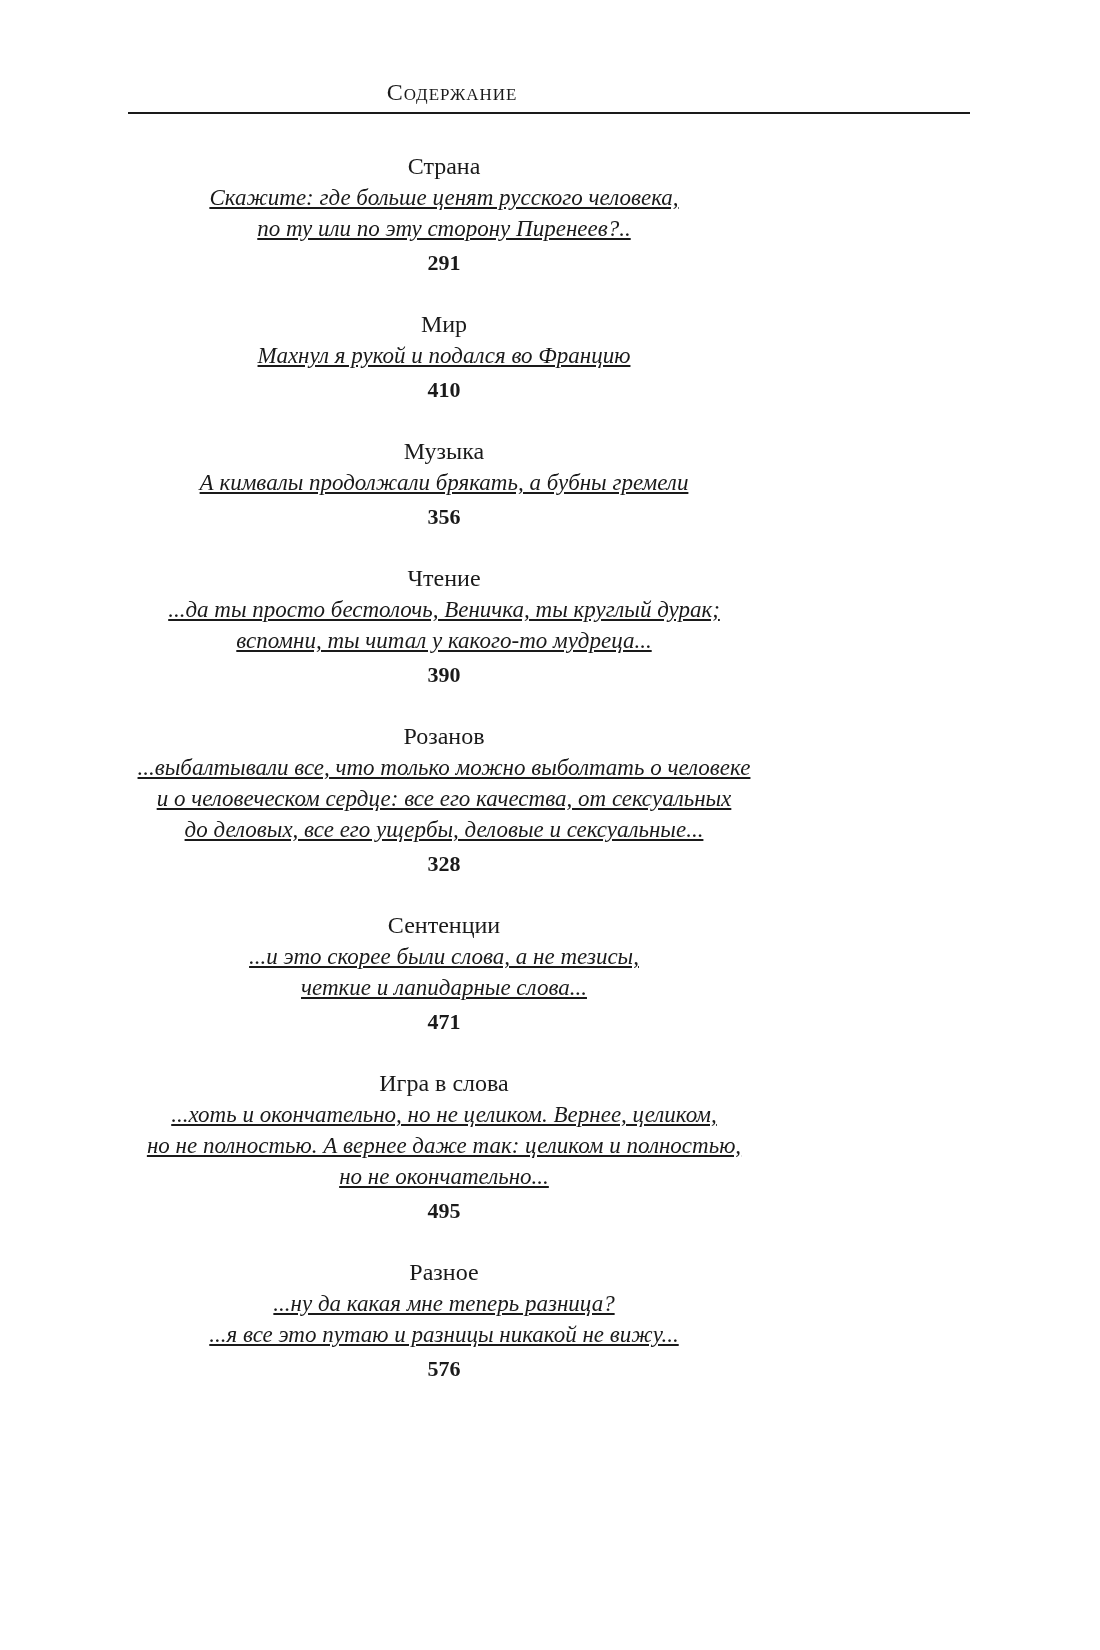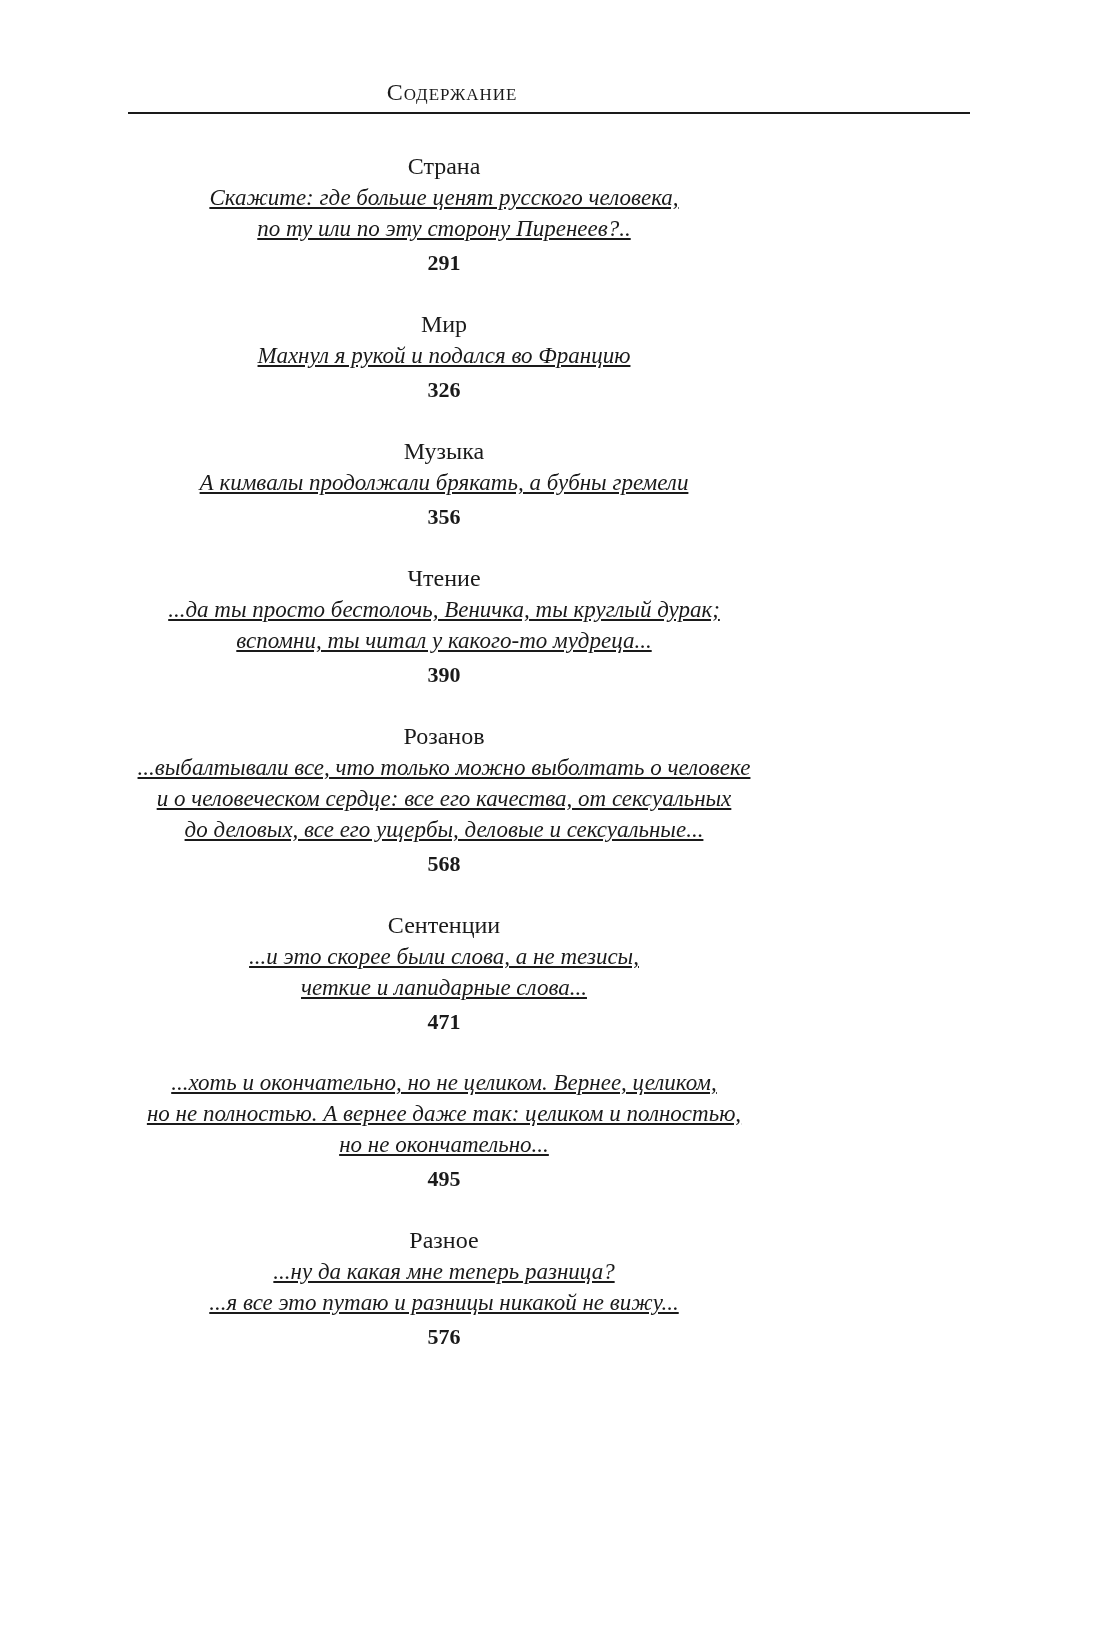--- a/index.html
+++ b/index.html
@@ -74,47 +74,48 @@
 <div class="toc">
   <div class="entry">
     <span class="entry-title">Страна</span>
     <span class="entry-epigraph">Скажите: где больше ценят русского человека,
 по ту или по эту сторону Пиренеев?..</span>
     <span class="entry-page">291</span>
   </div>
   <div class="entry">
     <span class="entry-title">Мир</span>
     <span class="entry-epigraph">Махнул я рукой и подался во Францию</span>
-    <span class="entry-page">326</span>
+    <span class="entry-page">410</span>
   </div>
   <div class="entry">
     <span class="entry-title">Музыка</span>
     <span class="entry-epigraph">А кимвалы продолжали брякать, а бубны гремели</span>
     <span class="entry-page">356</span>
   </div>
   <div class="entry">
     <span class="entry-title">Чтение</span>
     <span class="entry-epigraph">...да ты просто бестолочь, Веничка, ты круглый дурак;
 вспомни, ты читал у какого-то мудреца...</span>
     <span class="entry-page">390</span>
   </div>
   <div class="entry">
     <span class="entry-title">Розанов</span>
     <span class="entry-epigraph">...выбалтывали все, что только можно выболтать о человеке
 и о человеческом сердце: все его качества, от сексуальных
 до деловых, все его ущербы, деловые и сексуальные...</span>
-    <span class="entry-page">568</span>
+    <span class="entry-page">328</span>
   </div>
   <div class="entry">
     <span class="entry-title">Сентенции</span>
     <span class="entry-epigraph">...и это скорее были слова, а не тезисы,
 четкие и лапидарные слова...</span>
     <span class="entry-page">471</span>
   </div>
   <div class="entry">
+    <span class="entry-title">Игра в слова</span>
     <span class="entry-epigraph">...хоть и окончательно, но не целиком. Вернее, целиком,
 но не полностью. А вернее даже так: целиком и полностью,
 но не окончательно...</span>
     <span class="entry-page">495</span>
   </div>
   <div class="entry">
     <span class="entry-title">Разное</span>
     <span class="entry-epigraph">...ну да какая мне теперь разница?
 ...я все это путаю и разницы никакой не вижу...</span>
     <span class="entry-page">576</span>

